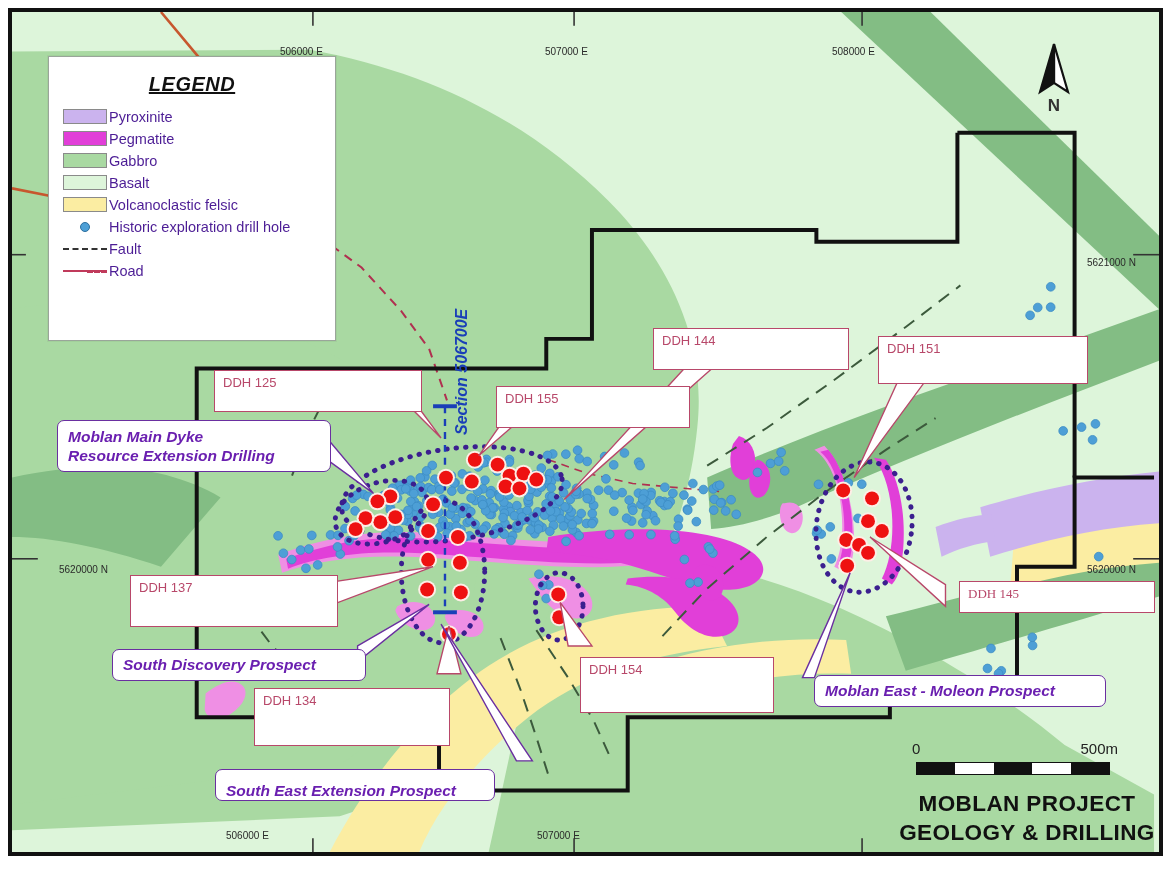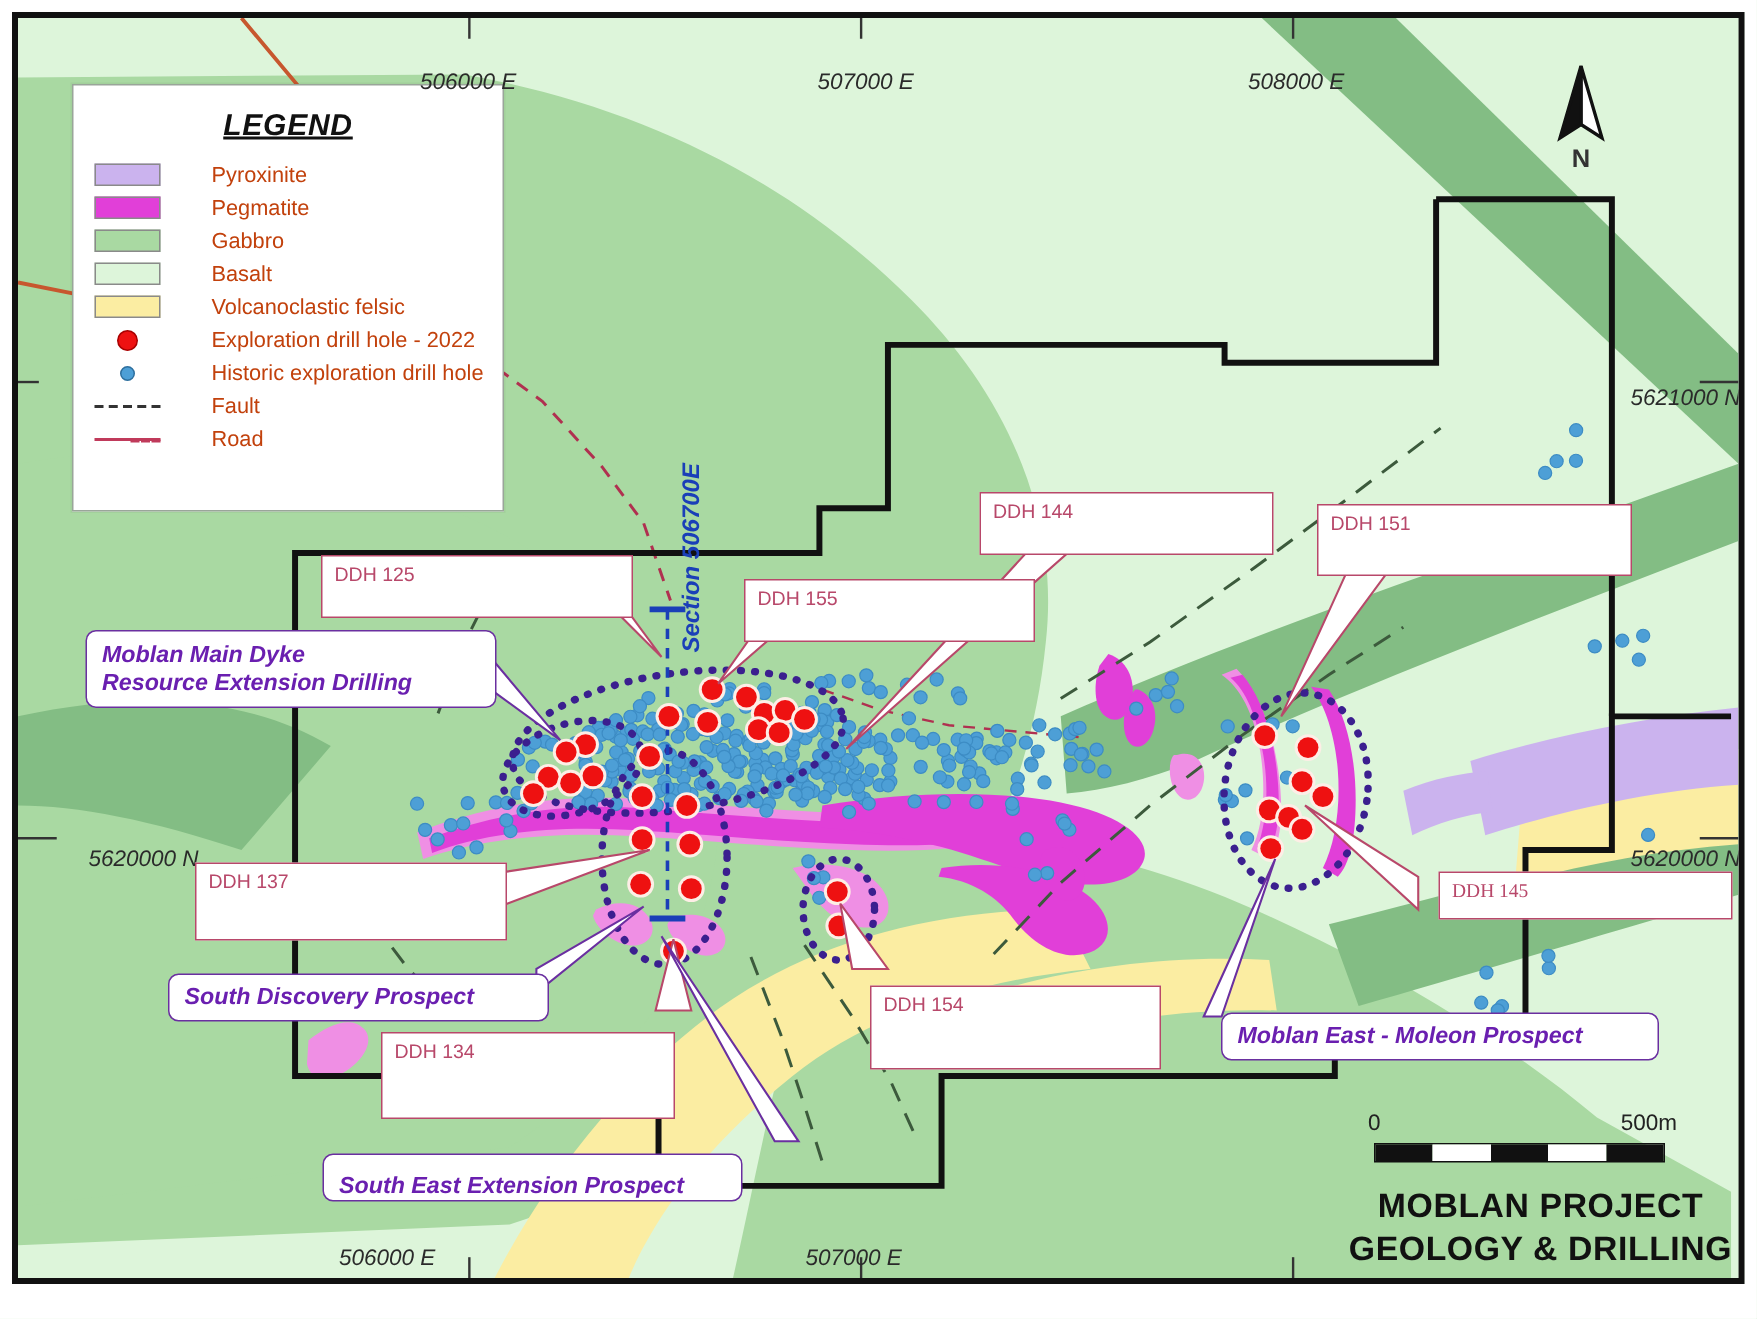--- a/index.html
+++ b/index.html
@@ -9,29 +9,29 @@
   svg.layer{position:absolute;left:0;top:0;width:100%;height:100%;overflow:visible;}
 
   
   #legend{position:absolute;left:36px;top:44px;width:288px;height:285px;background:#fff;border:1px solid #9aa59a;
           box-shadow:0 0 0 1px rgba(0,0,0,.04);box-sizing:border-box;padding:10px 12px 20px 12px;}
   #legend .title{text-align:center;font-size:20px;font-style:italic;font-weight:bold;color:#111;
                  text-decoration:underline;margin:6px 0 10px 0;letter-spacing:.5px;}
   .lg-row{display:flex;align-items:center;height:21px;margin-bottom:1px;}
   .lg-key{width:48px;flex:0 0 48px;display:flex;align-items:center;justify-content:center;}
   .sw{width:44px;height:15px;border:1px solid #8a8a8a;box-sizing:border-box;}
-  .lg-txt{font-size:14.5px;color:#c2410c;white-space:nowrap;margin-left:32px;}
+  .lg-txt{font-size:14.5px;color:#4c1d95;white-space:nowrap;}
   .dot-red{width:12px;height:12px;border-radius:50%;background:#ee1111;border:1px solid #a80000;}
   .dot-blue{width:8px;height:8px;border-radius:50%;background:#4d9fd6;border:1px solid #2d6f9e;}
   .dashline{width:44px;height:0;border-top:2px dashed #333;}
   .roadline{width:44px;height:0;border-top:2px solid #c03a5b;position:relative;}
   .roadline:after{content:"";position:absolute;left:24px;top:-1px;width:20px;border-top:2px dashed #c03a5b;}
 
   
-  .coord{position:absolute;font-size:15px;color:#2a2a2a;white-space:nowrap;font-style:italic;}
+  .coord{position:absolute;font-size:10px;color:#2a2a2a;white-space:nowrap;}
 
   
   .ddh-box{position:absolute;background:#fff;border:1.6px solid #b8486a;box-sizing:border-box;}
   .ddh-box .lbl{font-size:13px;color:#b8486a;padding:4px 0 0 8px;white-space:nowrap;}
 
   .pros-box{position:absolute;background:#fff;border:1.5px solid #6a2fa0;border-radius:7px;box-sizing:border-box;
             display:flex;align-items:center;padding:0 10px;}
   .pros-box .ptxt{font-size:15.5px;font-weight:bold;font-style:italic;color:#6a1fb0;white-space:pre-line;line-height:1.25;}
 
   
@@ -692,26 +692,20 @@
             <div class="lg-txt">Basalt</div>
           </div>
           <div class="lg-row">
             <div class="lg-key">
               <div class="sw" style="background: rgb(251, 237, 162);"></div>
             </div>
             <div class="lg-txt">Volcanoclastic felsic</div>
           </div>
           <div class="lg-row">
             <div class="lg-key">
-              <div class="dot-red"></div>
-            </div>
-            <div class="lg-txt">Exploration drill hole - 2022</div>
-          </div>
-          <div class="lg-row">
-            <div class="lg-key">
               <div class="dot-blue"></div>
             </div>
             <div class="lg-txt">Historic exploration drill hole</div>
           </div>
           <div class="lg-row">
             <div class="lg-key">
               <div class="dashline"></div>
             </div>
             <div class="lg-txt">Fault</div>
           </div>

